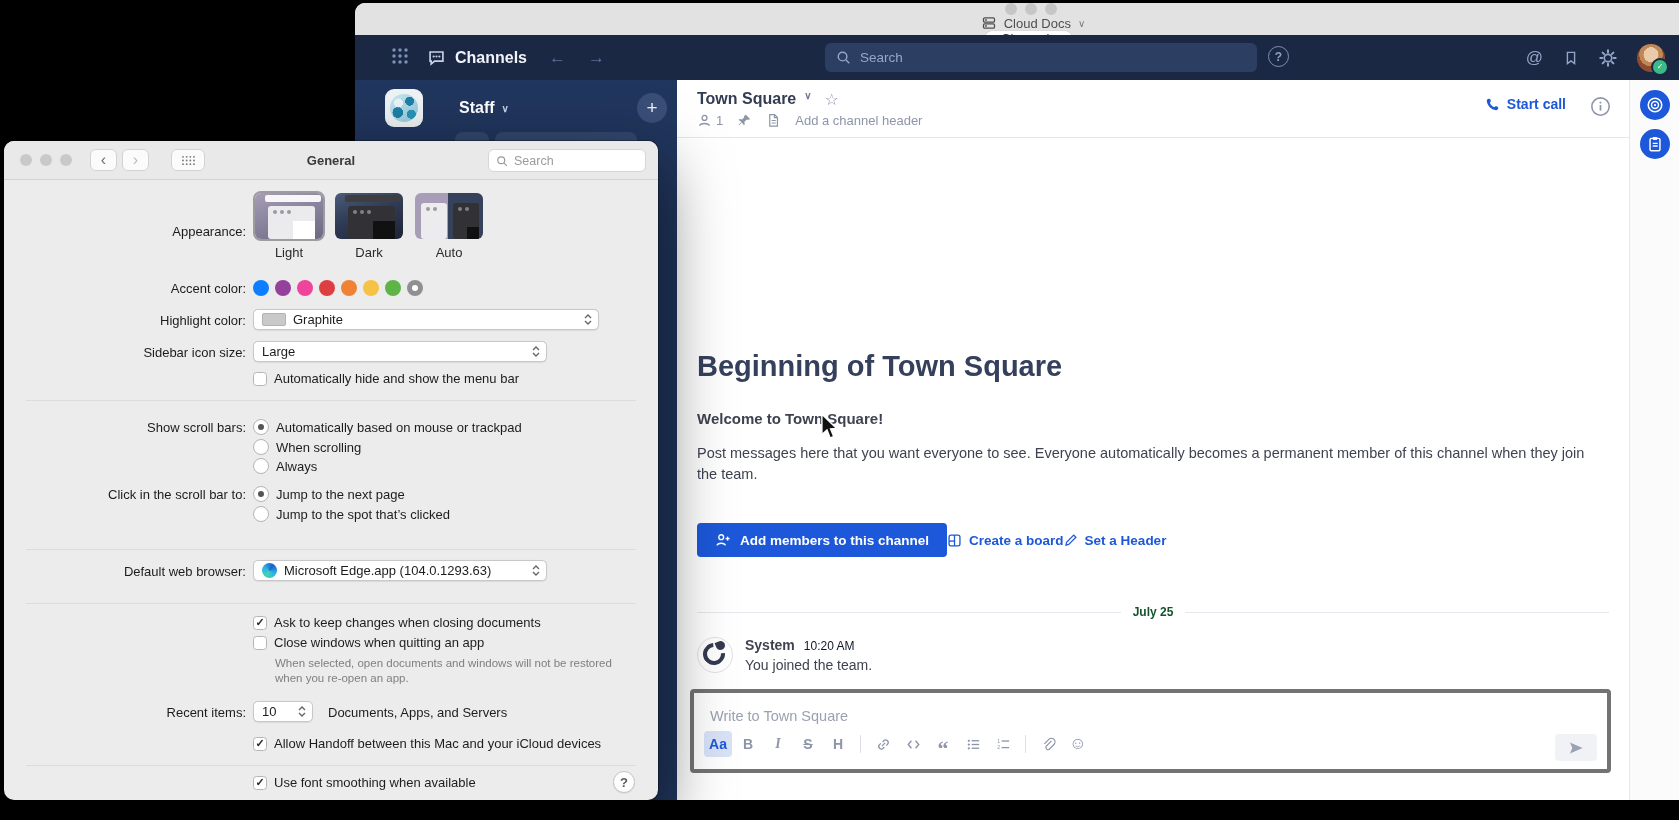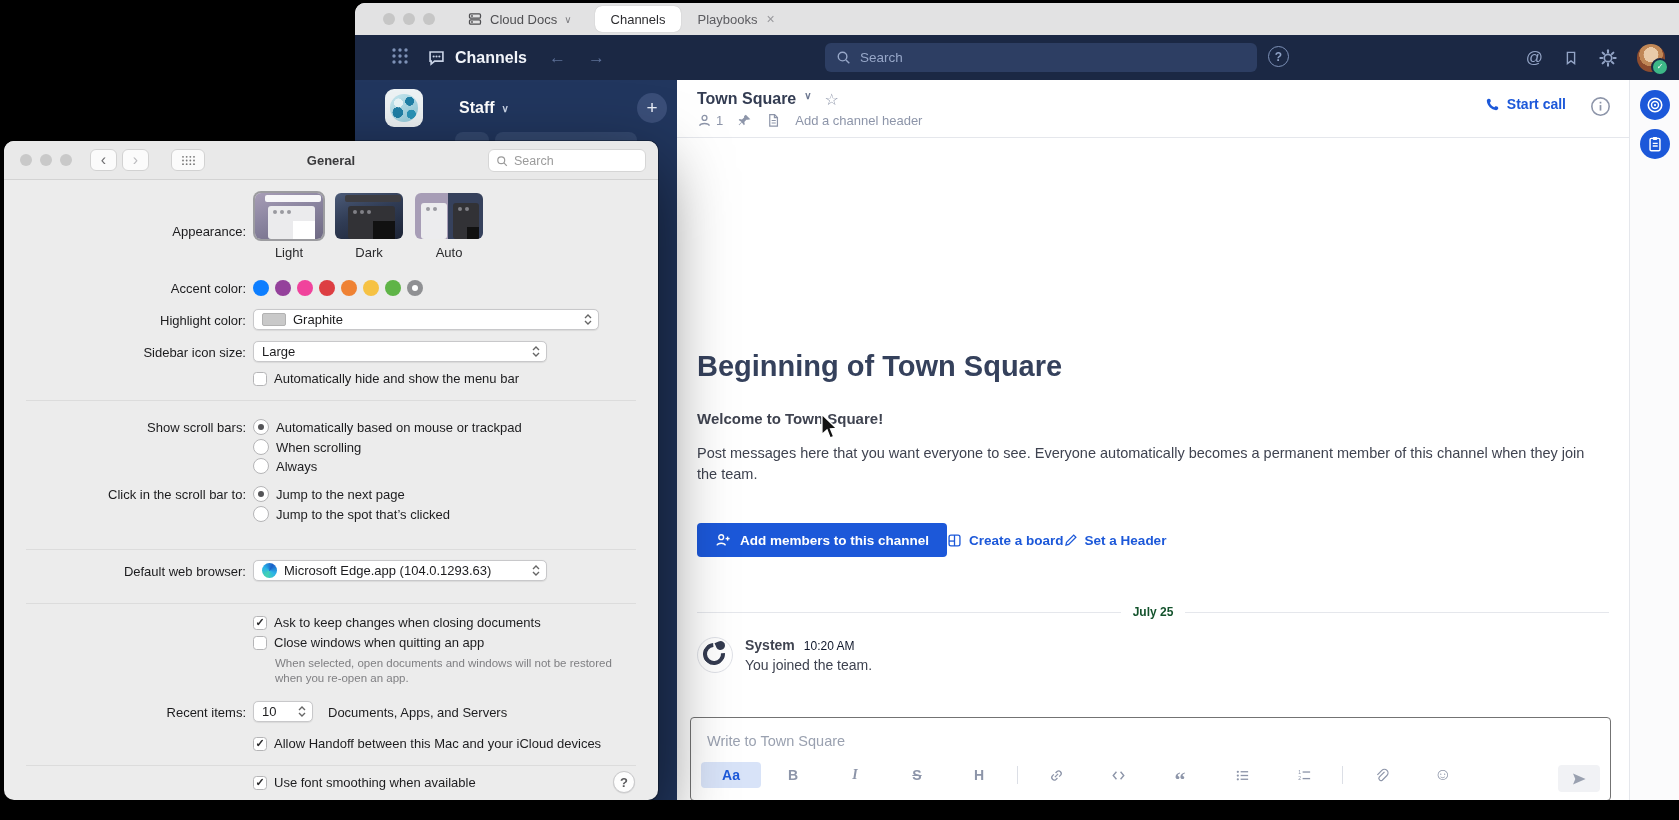--- a/index.html
+++ b/index.html
@@ -3,21 +3,21 @@
 <meta charset="utf-8">
 <style>
   html,body{margin:0;padding:0;background:#000;}
   #canvas{position:relative;width:1679px;height:820px;background:#000;overflow:hidden;
           font-family:"Liberation Sans",sans-serif;-webkit-font-smoothing:antialiased;}
   .abs{position:absolute;}
 
   
   .mm{position:absolute;left:355px;top:3px;right:0;height:797px;border-top-left-radius:10px;
       overflow:hidden;background:#fff;color:#3f4350;font-size:14px;z-index:1;}
-  .tabbar{height:32px;background:#e2e2e3;display:flex;align-items:center;position:relative;}
+  .tabbar{height:32px;background:#e2e2e3;display:flex;align-items:center;position:relative;flex-direction:column;}
   .lights{display:flex;gap:8px;margin-left:28px;}
   .light{width:12px;height:12px;border-radius:50%;background:#c6c6c6;}
   .server-menu{display:flex;align-items:center;gap:7px;margin-left:32px;color:#4f4f52;font-size:13px;}
   .chev{font-size:10px;color:#7c7c80;}
   .tab{height:26px;border-radius:7px;display:flex;align-items:center;padding:0 16px;font-size:13px;}
   .tab.active{background:#fff;color:#2d2d30;margin-left:23px;box-shadow:0 0 1px rgba(0,0,0,.25);}
   .tab.inactive{color:#5c5c60;gap:9px;}
   .tab .x{color:#98989c;font-size:14px;}
 
   .gheader{height:45px;background:#1b2844;display:flex;align-items:center;position:relative;color:#8da0c3;}
@@ -76,25 +76,25 @@
   .sysmsg{position:absolute;left:20px;top:499px;display:flex;gap:12px;}
   .mmavatar{width:34px;height:34px;border-radius:50%;border:1px solid #dfe1e7;background:#fff;position:relative;flex:none;}
   .mmring{position:absolute;left:5px;top:5px;width:22px;height:22px;border-radius:50%;box-sizing:border-box;
           border:4.5px solid #343b50;border-top-color:rgba(0,0,0,0);transform:rotate(40deg);}
   .mmdot{position:absolute;top:3px;left:18px;width:9px;height:9px;background:#343b50;border-radius:50% 50% 50% 0;transform:rotate(65deg);}
   .msghead{display:flex;align-items:baseline;gap:9px;}
   .msgname{font-weight:700;font-size:14px;color:#3f4350;}
   .msgtime{font-size:12px;color:#0f172a;}
   .msgtext{margin-top:4px;font-size:14px;color:#3f4350;}
 
-  .composer{position:absolute;left:13px;right:18px;top:579px;height:84px;border:1px solid #737373;border-radius:4px;
+  .composer{position:absolute;left:13px;right:18px;top:551px;height:84px;border:4px solid #737373;border-radius:4px;
             background:#fff;box-sizing:border-box;}
   .composer .ph{position:absolute;left:16px;top:15px;font-size:14.5px;color:#9aa1b0;}
   .ctoolbar{position:absolute;left:10px;bottom:7px;display:flex;align-items:center;gap:2px;color:#8d95a9;}
-  .tbtn{min-width:28px;height:26px;border-radius:4px;display:flex;align-items:center;justify-content:center;font-size:14px;padding:0 16px;}
+  .tbtn{min-width:28px;height:26px;border-radius:4px;display:flex;align-items:center;justify-content:center;font-size:14px;padding:0 0;}
   .tbtn.aa{background:#d8e3f8;color:#1c58d9;font-weight:600;}
   .tbtn.bold{font-weight:800;}
   .tbtn.ital{font-style:italic;font-weight:600;font-family:"Liberation Serif",serif;}
   .tbtn.strike{text-decoration:line-through;font-weight:600;}
   .tbtn.head{font-weight:800;}
   .tbtn.quote{font-family:"Liberation Serif",serif;font-size:22px;font-weight:700;line-height:10px;padding-top:10px;}
   .tsep{width:1px;height:18px;background:#dcdfe6;margin:0 6px;}
   .sendbtn{position:absolute;right:10px;bottom:8px;width:42px;height:27px;border-radius:4px;background:#f1f2f5;
            display:flex;align-items:center;justify-content:center;color:#9aa1b0;}
 

